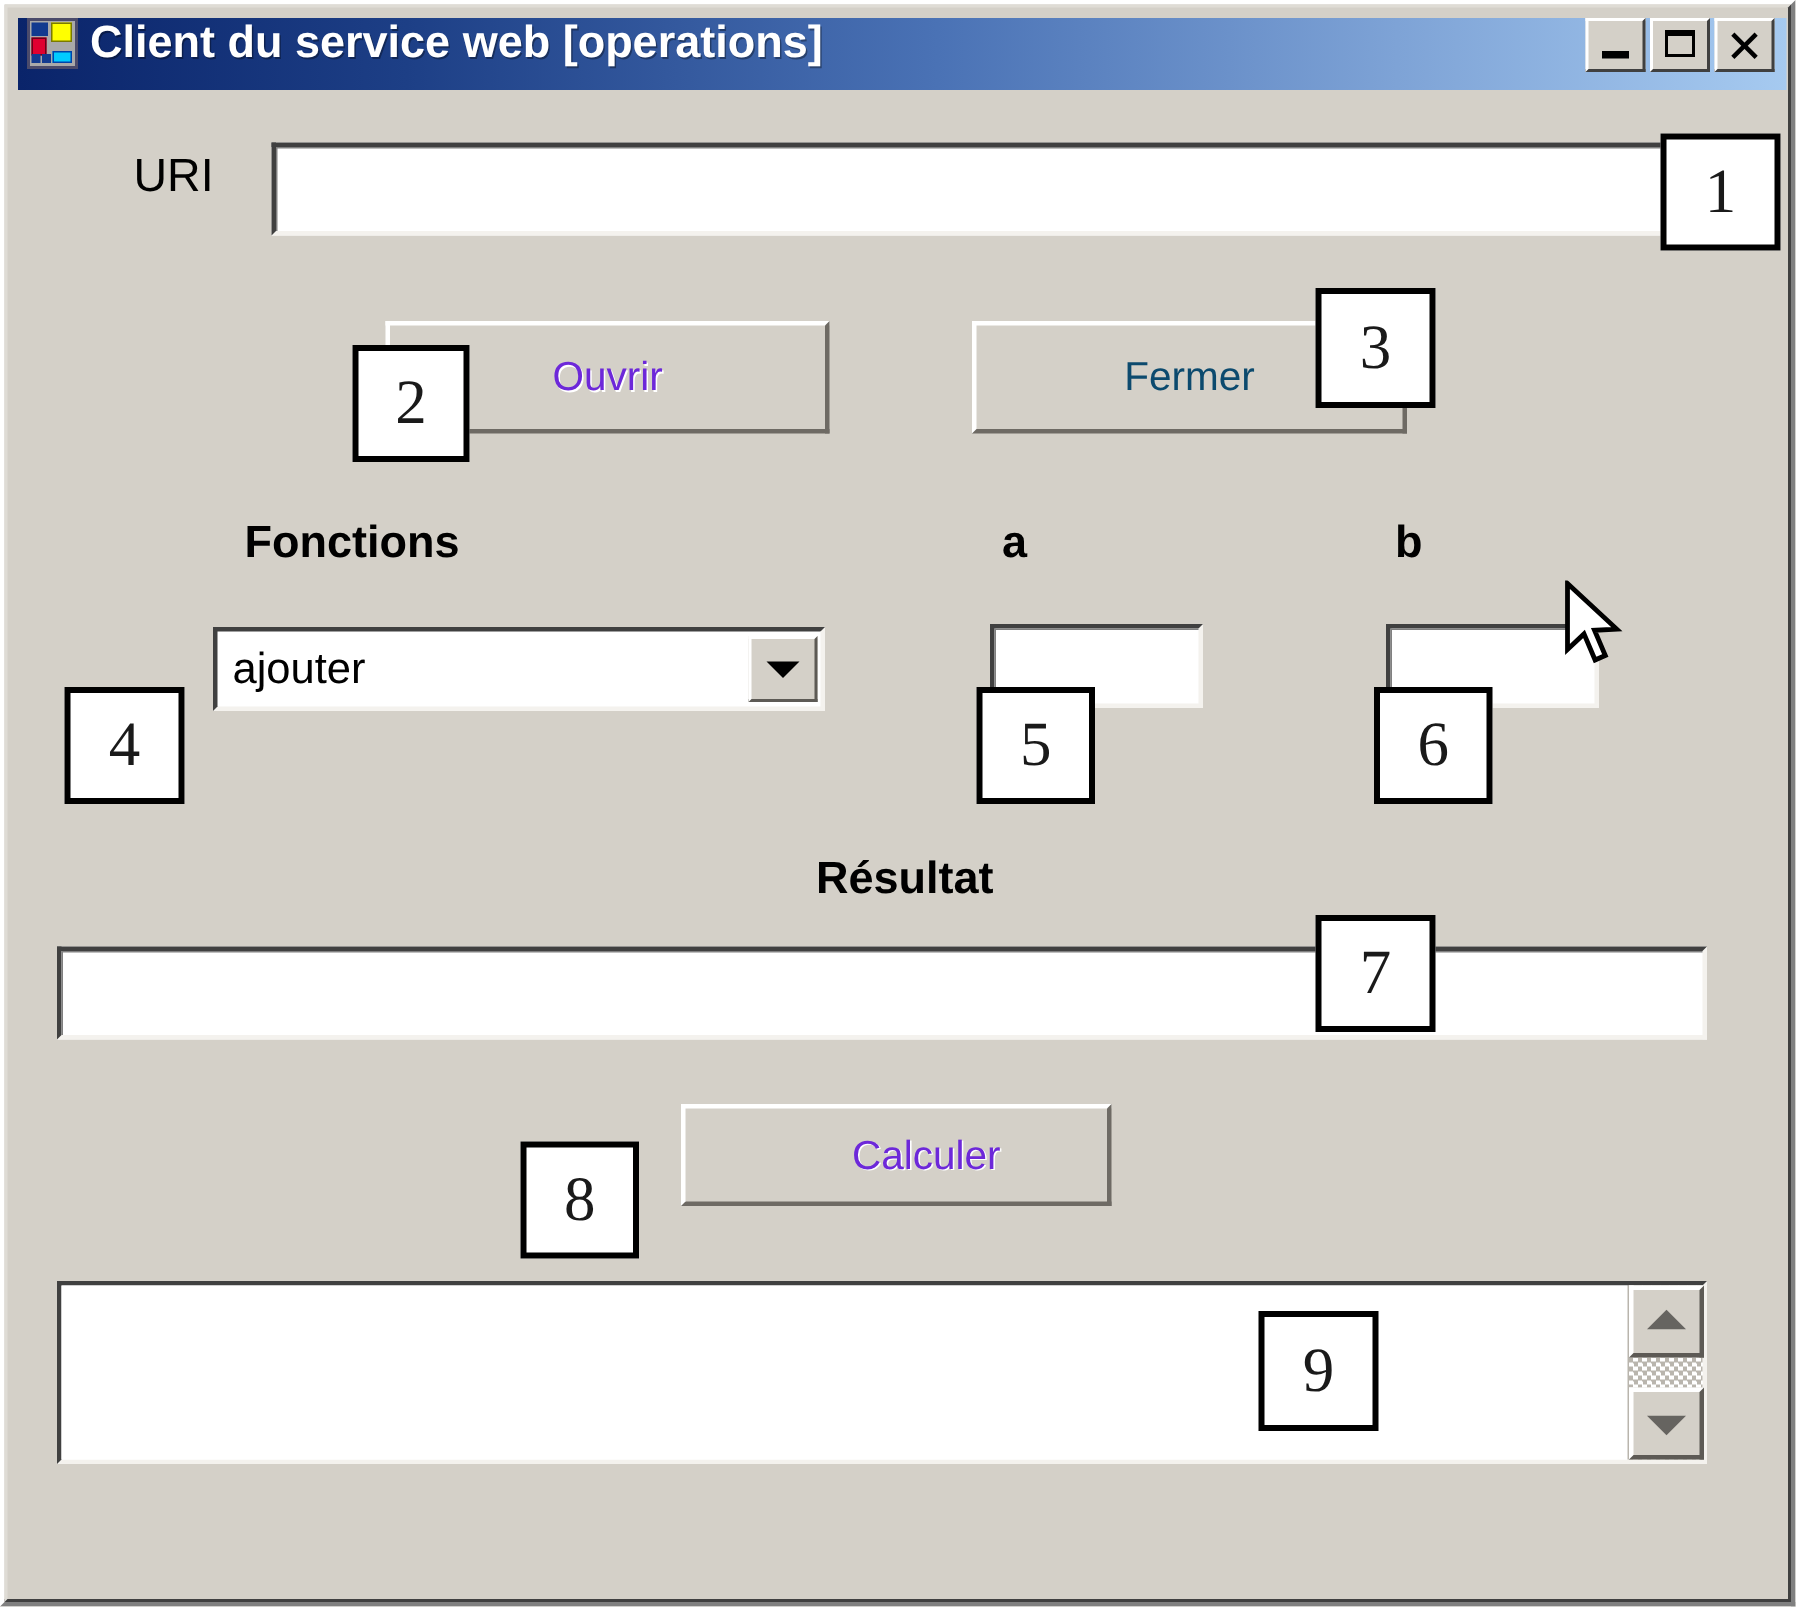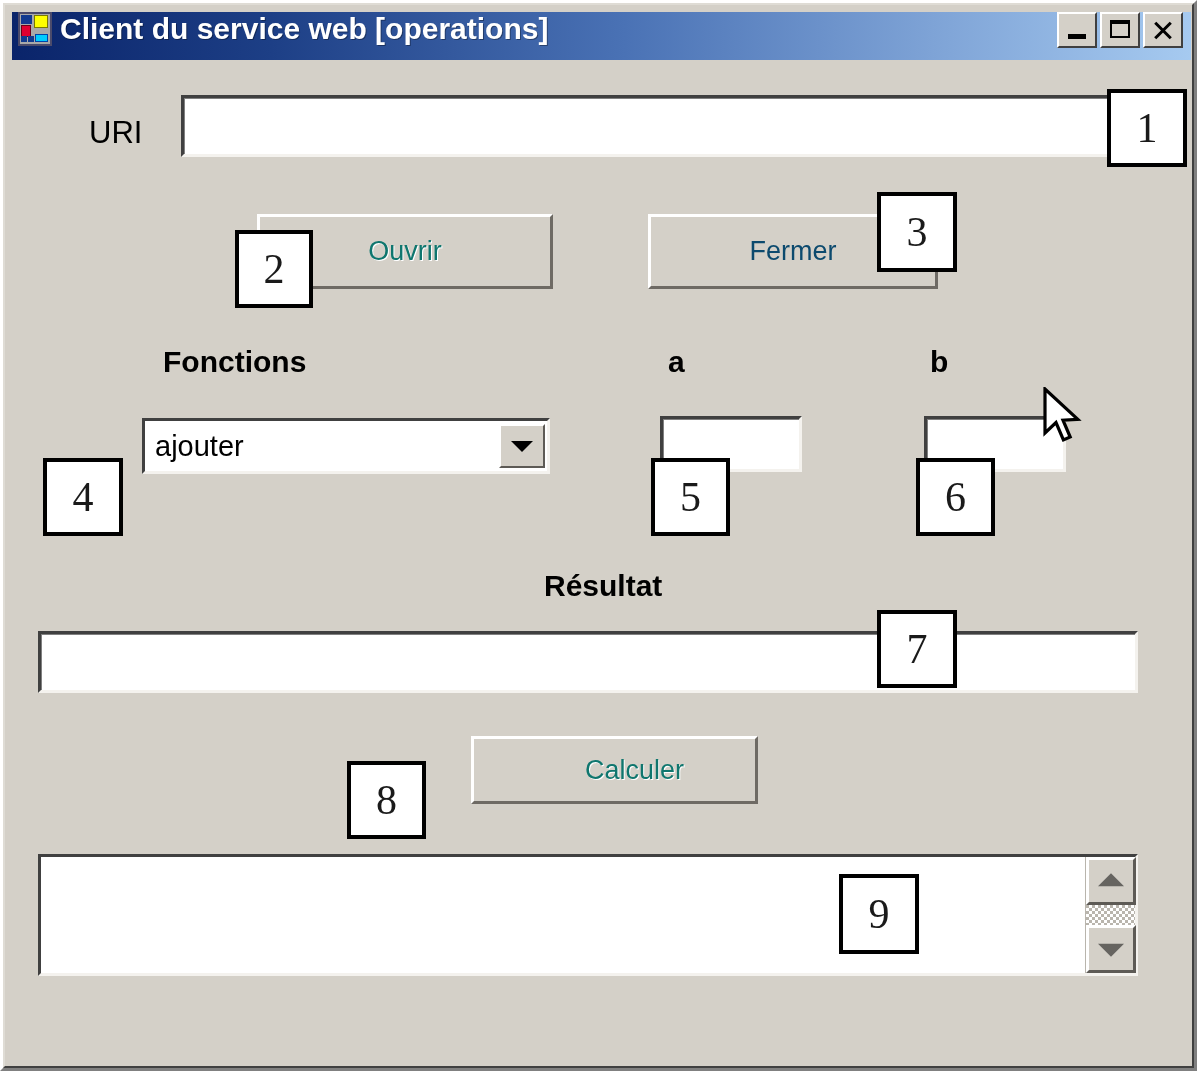--- a/index.html
+++ b/index.html
@@ -144,32 +144,32 @@
     border-bottom: 3px solid #6e6a64;
     display: flex;
     align-items: center;
     justify-content: center;
     font-size: 27px;
     color: #0c4a6e;
     cursor: default;
     user-select: none;
   }
   .raised-btn.disabled {
-    color: #0f766e;
+    color: #6d28d9;
     text-shadow: 1px 1px 0 #ffffff;
   }
 
   .form-label {
     position: absolute;
     color: #000000;
     white-space: nowrap;
   }
 
   
-  #uri-label { left: 86px; top: 96px; font-size: 31px; margin-top: 16px; }
+  #uri-label { left: 86px; top: 96px; font-size: 31px; }
   #uri-input { left: 178px; top: 92px; width: 930px; height: 62px; }
 
   #btn-ouvrir { left: 254px; top: 211px; width: 296px; height: 75px; }
   #btn-fermer { left: 645px; top: 211px; width: 290px; height: 75px; }
 
   #fonctions-label { left: 160px; top: 342px; font-size: 30px; font-weight: bold; }
   #label-a { left: 665px; top: 342px; font-size: 30px; font-weight: bold; }
   #label-b { left: 927px; top: 342px; font-size: 30px; font-weight: bold; }
 
   #combo-fonctions {
@@ -217,21 +217,21 @@
   }
 
   #input-a { left: 657px; top: 413px; width: 142px; height: 56px; }
   #input-b { left: 921px; top: 413px; width: 142px; height: 56px; }
 
   #resultat-label {
     left: 541px; top: 566px; font-size: 30px; font-weight: bold;
   }
   #result-field { left: 35px; top: 628px; width: 1100px; height: 62px; }
 
-  #btn-calculer { left: 468px; top: 733px; width: 287px; height: 68px; padding-left: 40px; }
+  #btn-calculer { left: 451px; top: 733px; width: 287px; height: 68px; padding-left: 40px; }
 
   
   #listbox {
     position: absolute;
     left: 35px; top: 851px; width: 1100px; height: 122px;
     background: #ffffff;
     box-sizing: border-box;
     border-top: 3px solid #404040;
     border-left: 3px solid #404040;
     border-right: 3px solid #f4f2ee;

